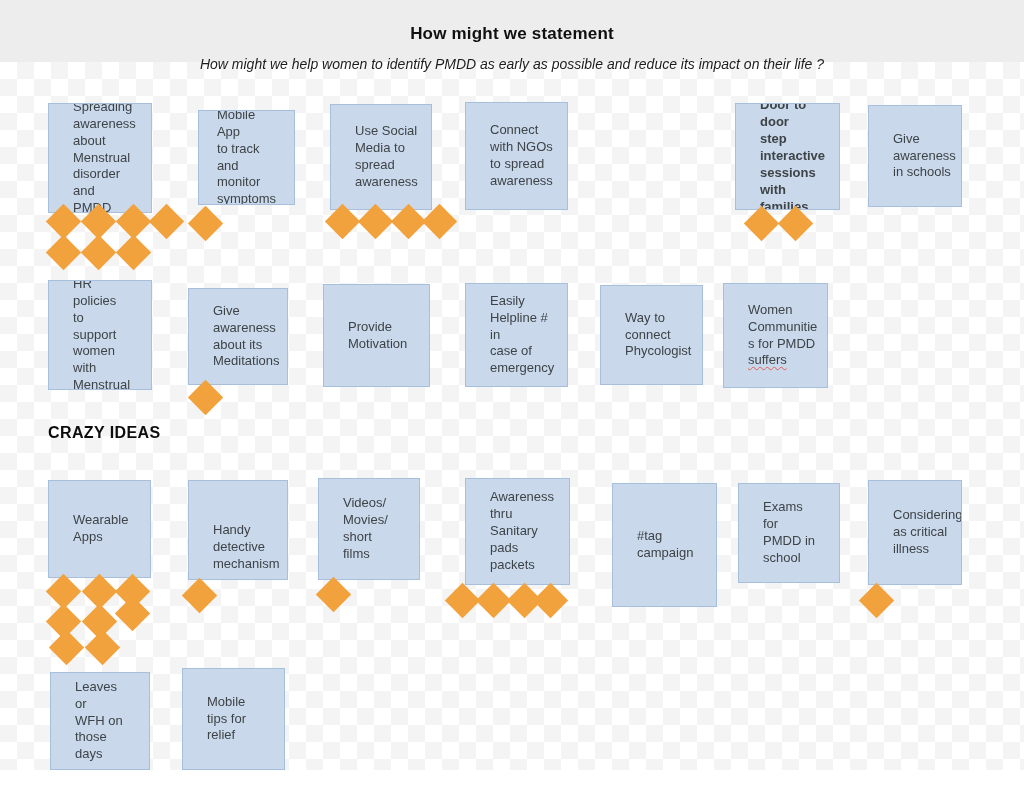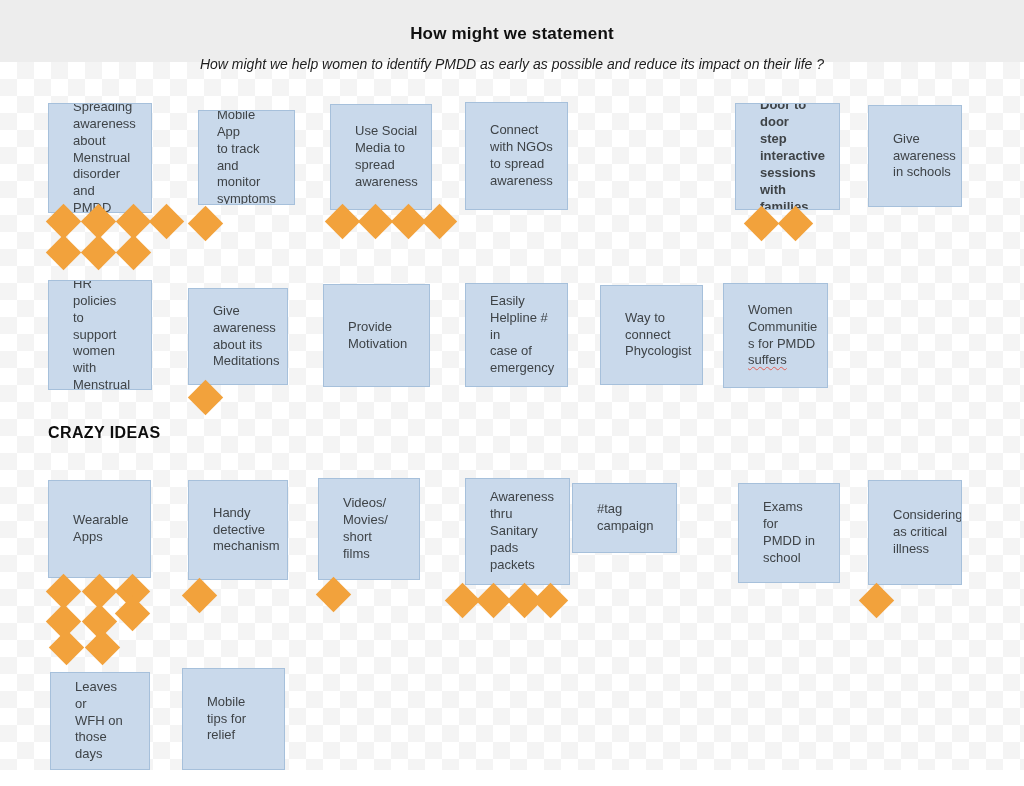--- a/index.html
+++ b/index.html
@@ -128,32 +128,32 @@
 emergency</span></div>
       <div class="note" style="left: 600px; top: 223px; width: 103px; height: 100px;"><span>Way to
 connect
 Phycologist</span></div>
       <div class="note" style="left: 723px; top: 221px; width: 105px; height: 105px;"><span>Women
 Communitie
 s for PMDD
 <span class="squiggle">suffers</span></span></div>
       <div class="note" style="left: 48px; top: 418px; width: 103px; height: 98px;"><span>Wearable
 Apps</span></div>
-      <div class="note" style="left: 188px; top: 418px; width: 100px; height: 100px;"><span>Handy
+      <div class="note" style="left: 188px; top: 418px; width: 100px; height: 100px; align-items: flex-end;"><span>Handy
 detective
 mechanism</span></div>
       <div class="note" style="left: 318px; top: 416px; width: 102px; height: 102px;"><span>Videos/
 Movies/
 short films</span></div>
       <div class="note" style="left: 465px; top: 416px; width: 105px; height: 107px;"><span>Awareness
 thru
 Sanitary
 pads
 packets</span></div>
-      <div class="note" style="left: 572px; top: 421px; width: 105px; height: 70px;"><span>#tag
+      <div class="note" style="left: 612px; top: 421px; width: 105px; height: 124px;"><span>#tag
 campaign</span></div>
       <div class="note" style="left: 738px; top: 421px; width: 102px; height: 100px;"><span>Exams for
 PMDD in
 school</span></div>
       <div class="note" style="left: 868px; top: 418px; width: 94px; height: 105px;"><span>Considering
 as critical
 illness</span></div>
       <div class="note" style="left: 50px; top: 610px; width: 100px; height: 98px;"><span>Leaves or
 WFH on
 those days</span></div>

